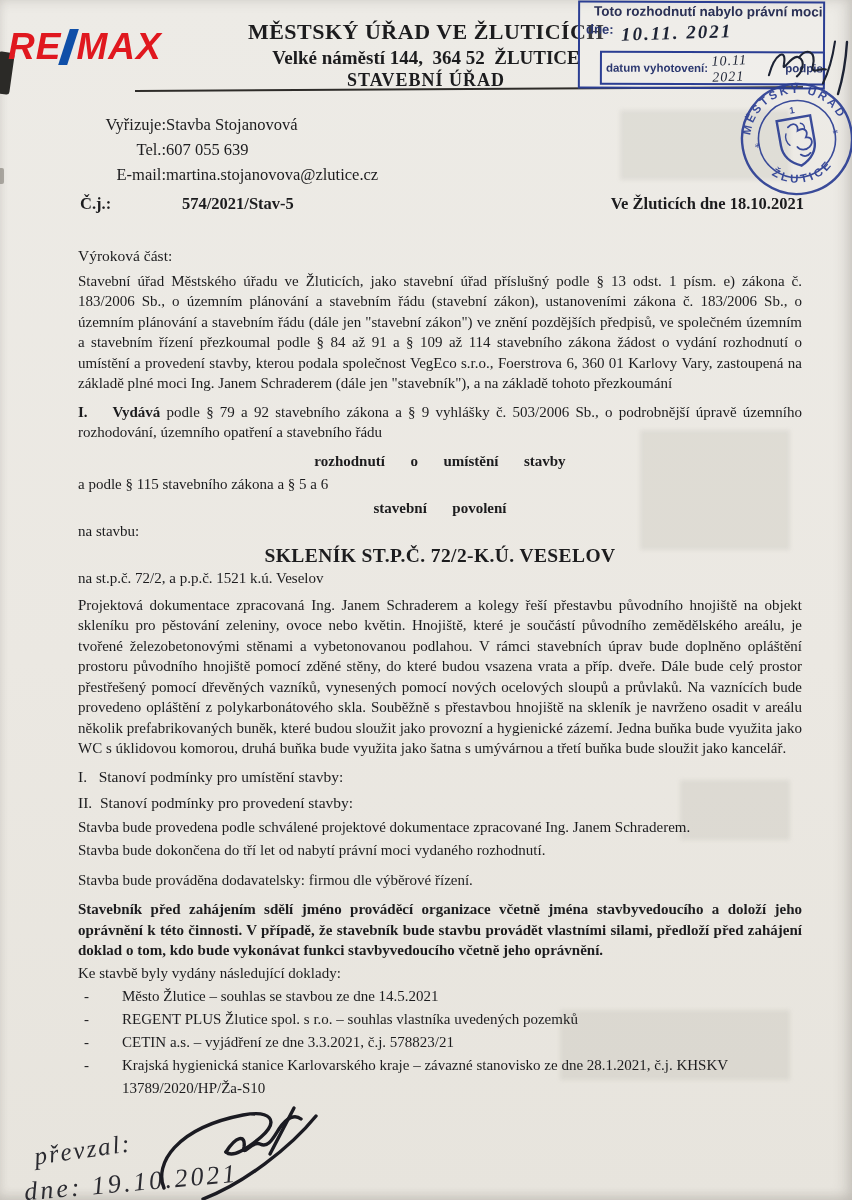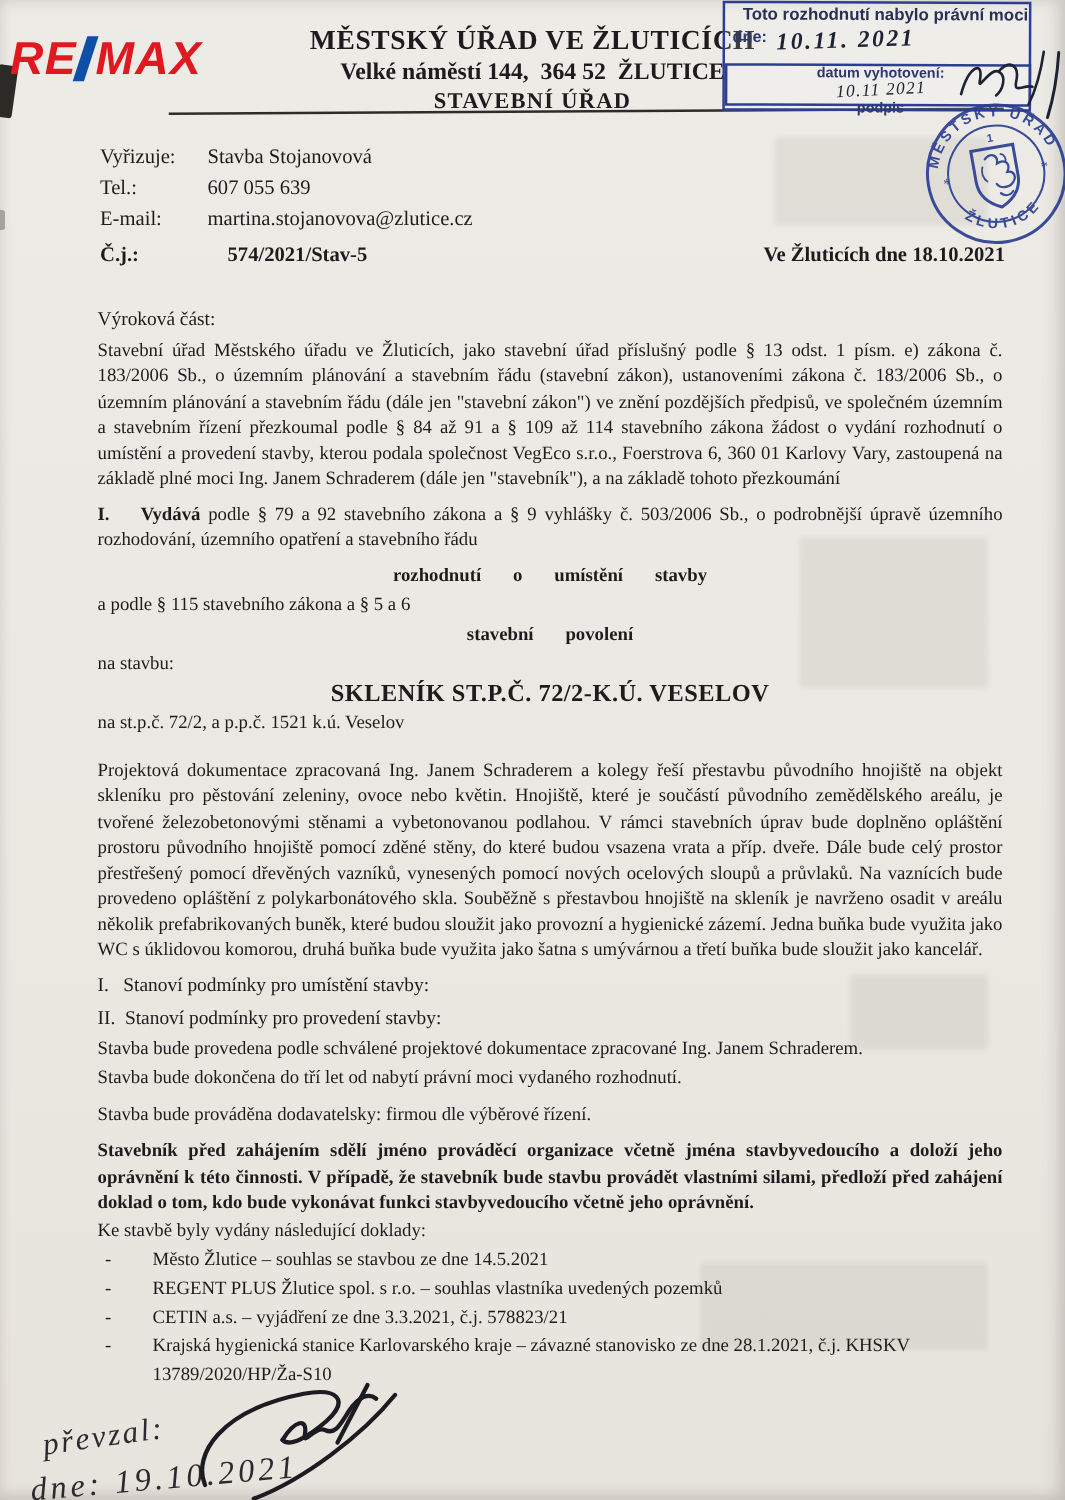--- a/index.html
+++ b/index.html
@@ -22,33 +22,33 @@
   .head-addr{font-size:19px;font-weight:bold;white-space:pre;}
   .head-dept{font-size:18px;font-weight:bold;letter-spacing:1px;}
   .head-rule{position:absolute;left:135px;top:88px;width:668px;height:2px;background:#2e2c29;
     transform:rotate(-.35deg);}
   
   .stampbox{position:absolute;left:578px;top:1px;width:243px;height:84px;
     border:2px solid #2b3e93;background:rgba(255,255,255,.14);
     font-family:"Liberation Sans",sans-serif;color:#2c3870;transform:rotate(.2deg);}
   .stampbox .l1{font-size:13.5px;font-weight:bold;color:#2a3055;padding:1px 0 0 14px;white-space:nowrap;}
   .stampbox .l2{font-size:13px;font-weight:bold;padding:3px 0 0 6px;display:flex;align-items:flex-start;}
-  .stampbox .innerbox{position:absolute;left:0;right:-2px;bottom:2px;height:30px;
-    border:2px solid #2b3e93;display:flex;align-items:center;padding-left:4px;background:rgba(255,255,255,.10);flex-direction:column;}
+  .stampbox .innerbox{position:absolute;left:20px;right:-2px;bottom:2px;height:30px;
+    border:2px solid #2b3e93;display:flex;align-items:center;padding-left:4px;background:rgba(255,255,255,.10);}
   .stampbox .small{font-size:11.5px;font-weight:bold;white-space:nowrap;}
   .hw{font-family:"Liberation Serif",serif;font-style:italic;color:#1d2334;}
   .hw-dne{font-size:19px;letter-spacing:2px;margin-left:8px;transform:rotate(-2deg);}
   .hw-issued{font-size:14px;letter-spacing:1px;margin:0 4px;transform:rotate(-3deg);}
   .sig-small{position:absolute;right:-36px;bottom:-6px;}
   .tick1{position:absolute;left:833px;top:38px;}
   
   .seal{position:absolute;left:737px;top:74px;opacity:.92;transform:rotate(-10deg);}
   
   .contact{position:absolute;left:80px;top:112px;font-size:16.5px;line-height:25px;}
-  .crow{display:flex;}
+  .crow{display:flex;text-align:right;}
   .crow .lbl{width:86px;}
   .refrow{position:absolute;left:80px;top:194px;width:724px;display:flex;font-size:16.5px;font-weight:bold;gap:16px;}
   .refrow .lbl{width:86px;}
   .refrow .place{margin-left:auto;}
   
   .body{position:absolute;left:78px;top:240px;width:724px;font-size:15px;line-height:20.5px;}
   .just{text-align:justify;margin:4px 0 8px 0;}
   .b{font-weight:bold;}
   .sec-h{font-weight:normal;font-size:15.5px;margin:6px 0 3px 0;}
   .center-b{text-align:center;font-weight:bold;word-spacing:9px;margin:3px 0;}
@@ -167,21 +167,21 @@
 
     <p class="just">Stavební úřad Městského úřadu ve Žluticích, jako stavební úřad příslušný podle § 13 odst. 1 písm. e) zákona č. 183/2006 Sb., o územním plánování a stavebním řádu (stavební zákon), ustanoveními zákona č. 183/2006 Sb., o územním plánování a stavebním řádu (dále jen "stavební zákon") ve znění pozdějších předpisů, ve společném územním a stavebním řízení přezkoumal podle § 84 až 91 a § 109 až 114 stavebního zákona žádost o vydání rozhodnutí o umístění a provedení stavby, kterou  podala společnost VegEco s.r.o., Foerstrova 6, 360 01 Karlovy Vary, zastoupená na základě plné moci Ing. Janem Schraderem (dále jen "stavebník"), a na základě tohoto přezkoumání</p>
 
     <p class="just"><span class="b">I.</span>&nbsp;&nbsp;&nbsp;&nbsp;<span class="b">Vydává</span>&nbsp;<span>podle § 79 a 92 stavebního zákona a § 9 vyhlášky č. 503/2006 Sb., o podrobnější úpravě územního rozhodování, územního opatření a stavebního řádu</span></p>
 
     <div class="center-b" style="white-space:pre;">rozhodnutí  o  umístění  stavby</div>
     <div class="plain">a podle § 115 stavebního zákona a § 5 a 6</div>
     <div class="center-b" style="white-space:pre;">stavební  povolení</div>
     <div class="plain">na stavbu:</div>
     <div class="center-title">SKLENÍK ST.P.Č. 72/2-K.Ú. VESELOV</div>
-    <div class="plain" style="margin-bottom:18px;">na st.p.č. 72/2, a p.p.č. 1521 k.ú. Veselov</div>
+    <div class="plain" style="margin-bottom:6px;">na st.p.č. 72/2, a p.p.č. 1521 k.ú. Veselov</div>
 
     <p class="just">Projektová dokumentace zpracovaná Ing. Janem Schraderem a kolegy řeší přestavbu původního hnojiště na objekt skleníku pro pěstování zeleniny, ovoce nebo květin. Hnojiště, které je součástí původního zemědělského areálu, je tvořené železobetonovými stěnami a vybetonovanou podlahou. V rámci stavebních úprav bude doplněno opláštění prostoru původního hnojiště pomocí zděné stěny, do které budou vsazena vrata a příp. dveře. Dále bude celý prostor přestřešený pomocí dřevěných vazníků, vynesených pomocí nových ocelových sloupů a průvlaků. Na vaznících bude provedeno opláštění z polykarbonátového skla. Souběžně s přestavbou hnojiště na skleník je navrženo osadit v areálu několik prefabrikovaných buněk, které budou sloužit jako provozní a hygienické zázemí. Jedna buňka bude využita jako WC s úklidovou komorou, druhá buňka bude využita jako šatna s umývárnou a třetí buňka bude sloužit jako kancelář.</p>
 
     <div class="sec-h"><span>I.</span>&nbsp;&nbsp;&nbsp;<span>Stanoví podmínky pro umístění stavby:</span></div>
 
     <div class="sec-h"><span>II.</span>&nbsp;&nbsp;<span>Stanoví podmínky pro provedení stavby:</span></div>
     <div class="cond-line">Stavba bude provedena podle schválené projektové dokumentace zpracované Ing. Janem Schraderem.</div>
     <div class="cond-line">Stavba bude dokončena do tří let od nabytí právní moci vydaného rozhodnutí.</div>
     <div class="cond-line gap-top">Stavba bude prováděna dodavatelsky: firmou dle výběrové řízení.</div>
 

